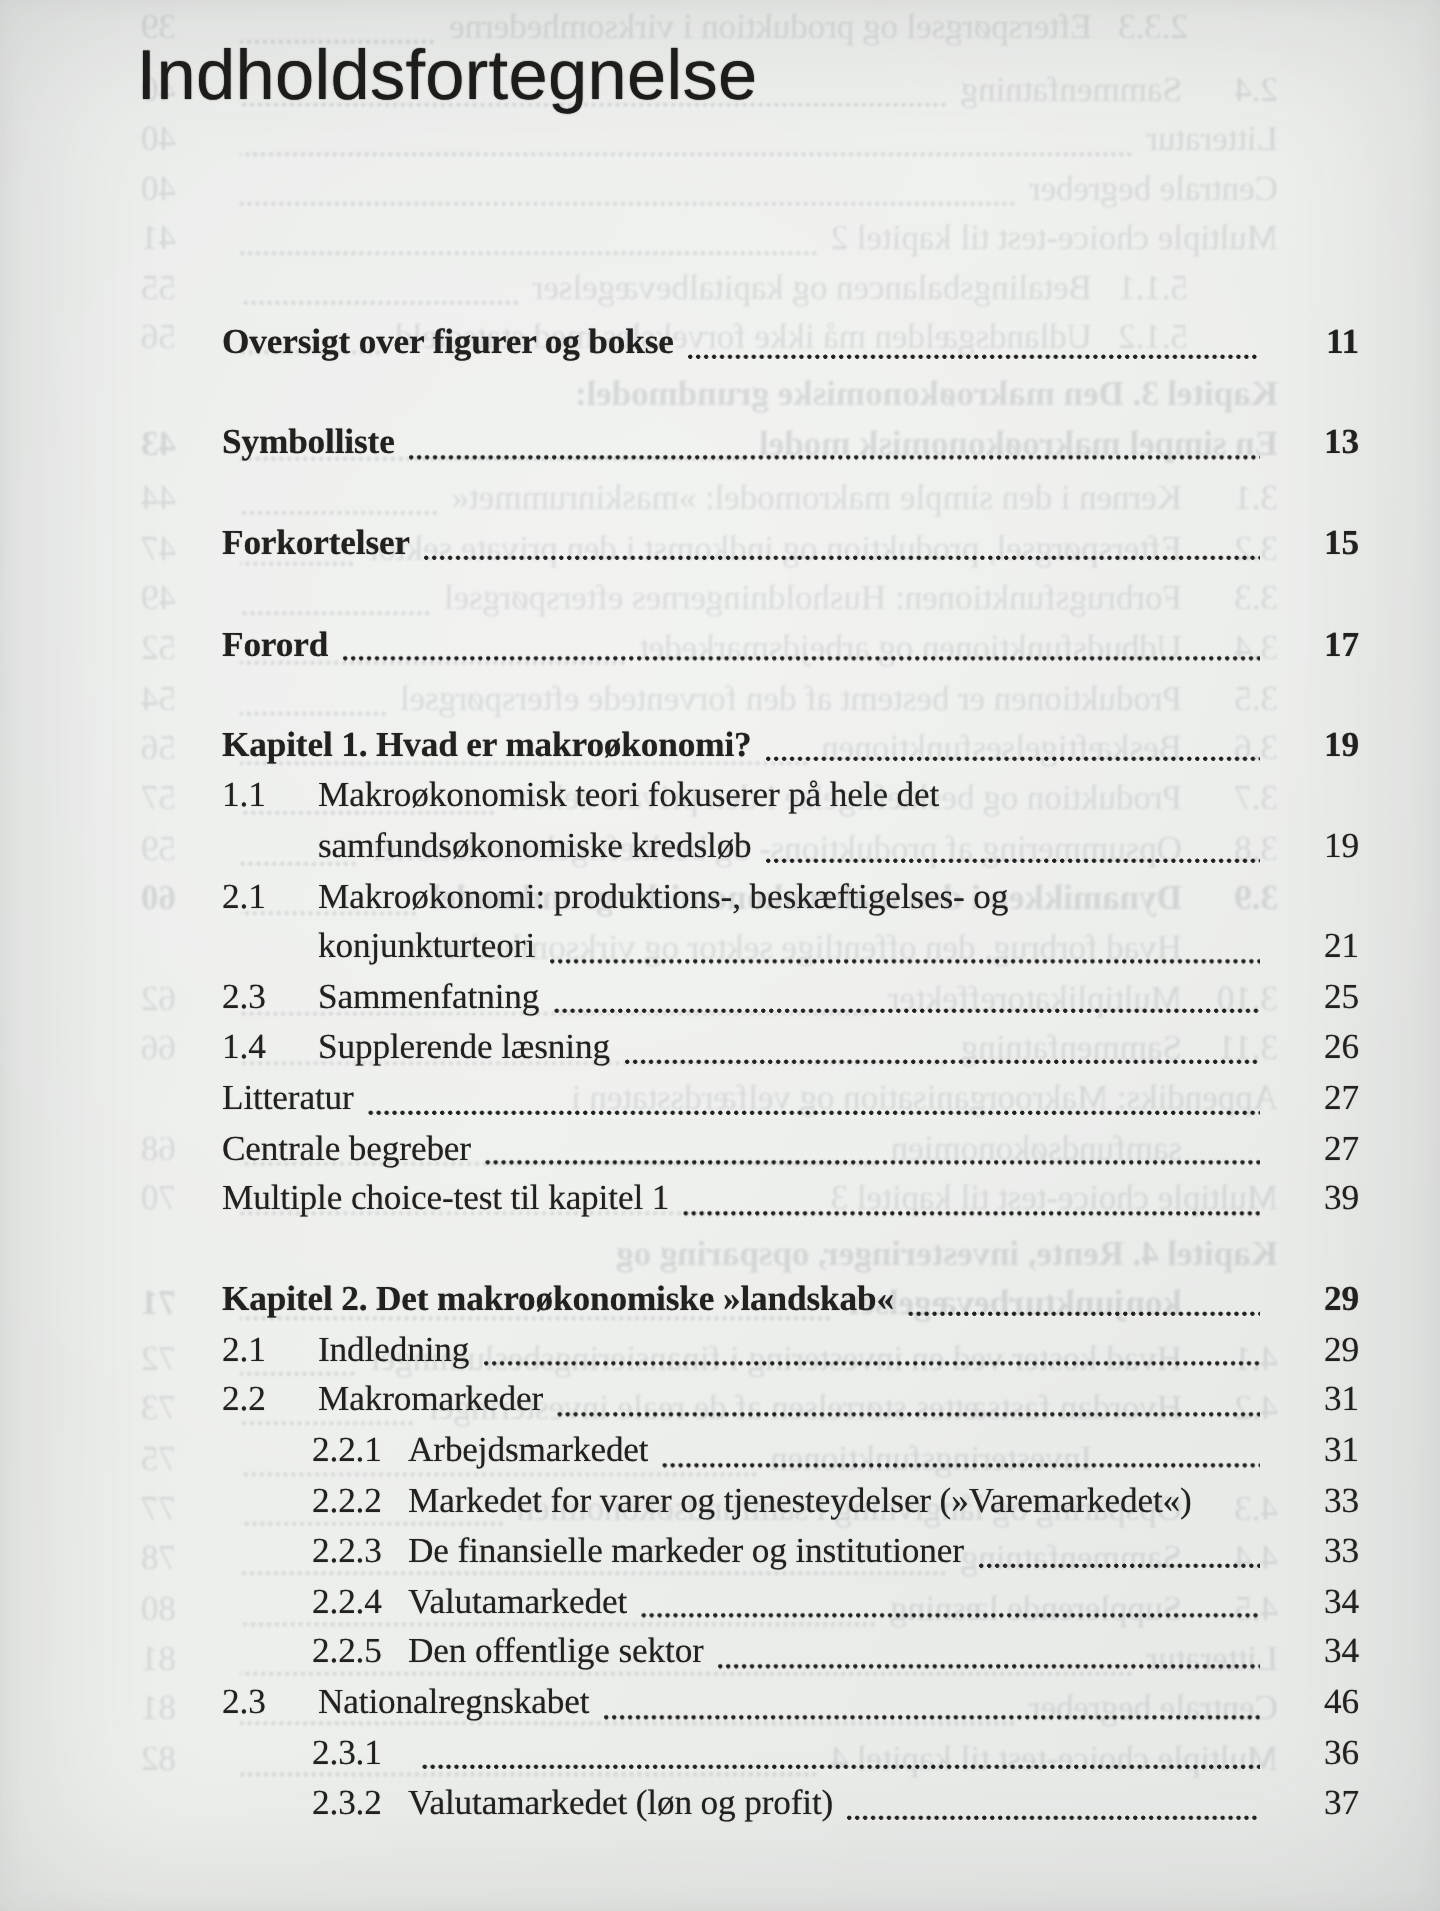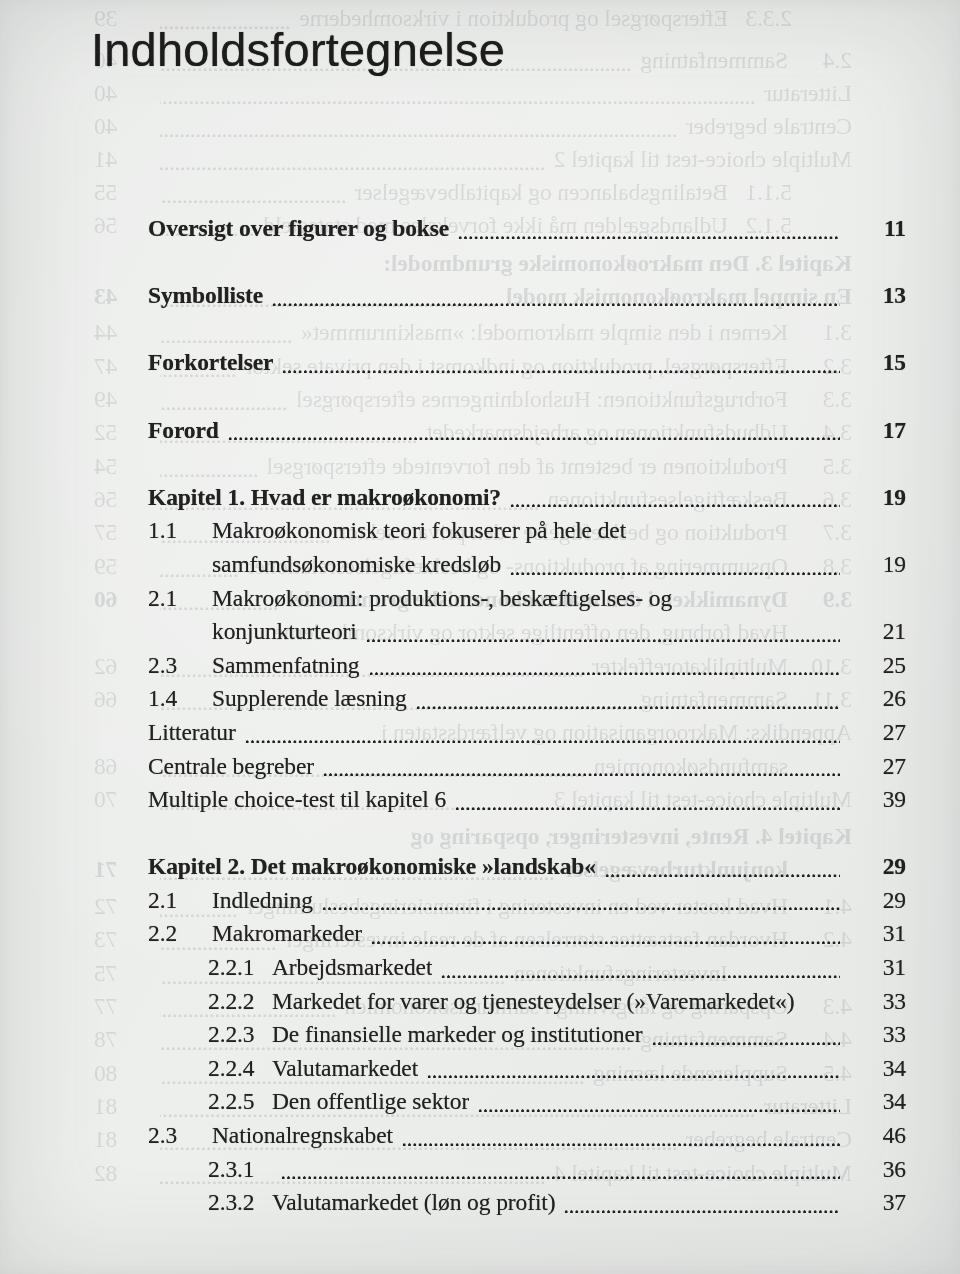--- a/index.html
+++ b/index.html
@@ -320,21 +320,21 @@
         <span class="txt">Litteratur</span>
         <span class="leader"></span>
         <span class="pg">27</span>
       </div>
       <div class="row lvl0">
         <span class="txt">Centrale begreber</span>
         <span class="leader"></span>
         <span class="pg">27</span>
       </div>
       <div class="row lvl0">
-        <span class="txt">Multiple choice-test til kapitel 6</span>
+        <span class="txt">Multiple choice-test til kapitel 1</span>
         <span class="leader"></span>
         <span class="pg">39</span>
       </div>
       <div class="row lvl0 bold gap">
         <span class="txt">Kapitel 2. Det makroøkonomiske »landskab«</span>
         <span class="leader"></span>
         <span class="pg">29</span>
       </div>
       <div class="row lvl1">
         <span class="num">2.1</span>

